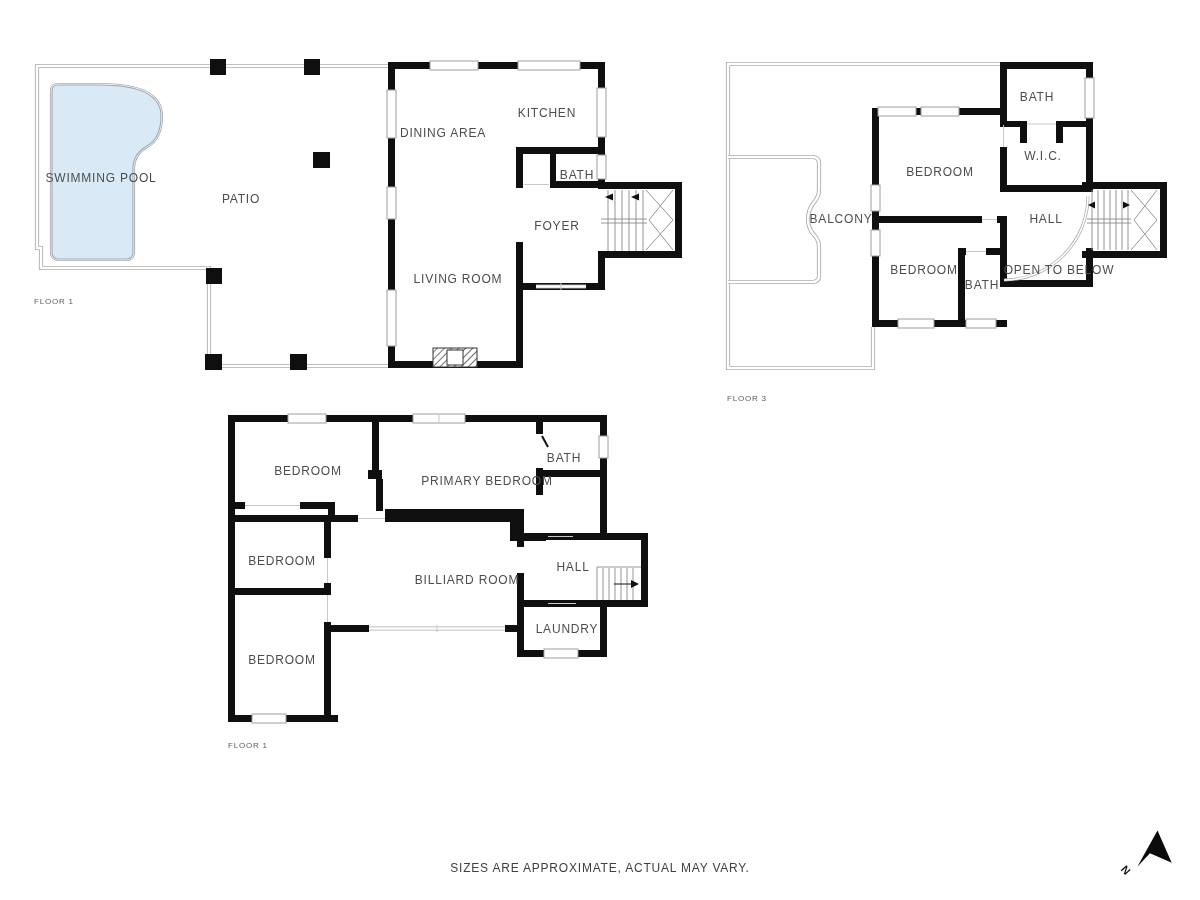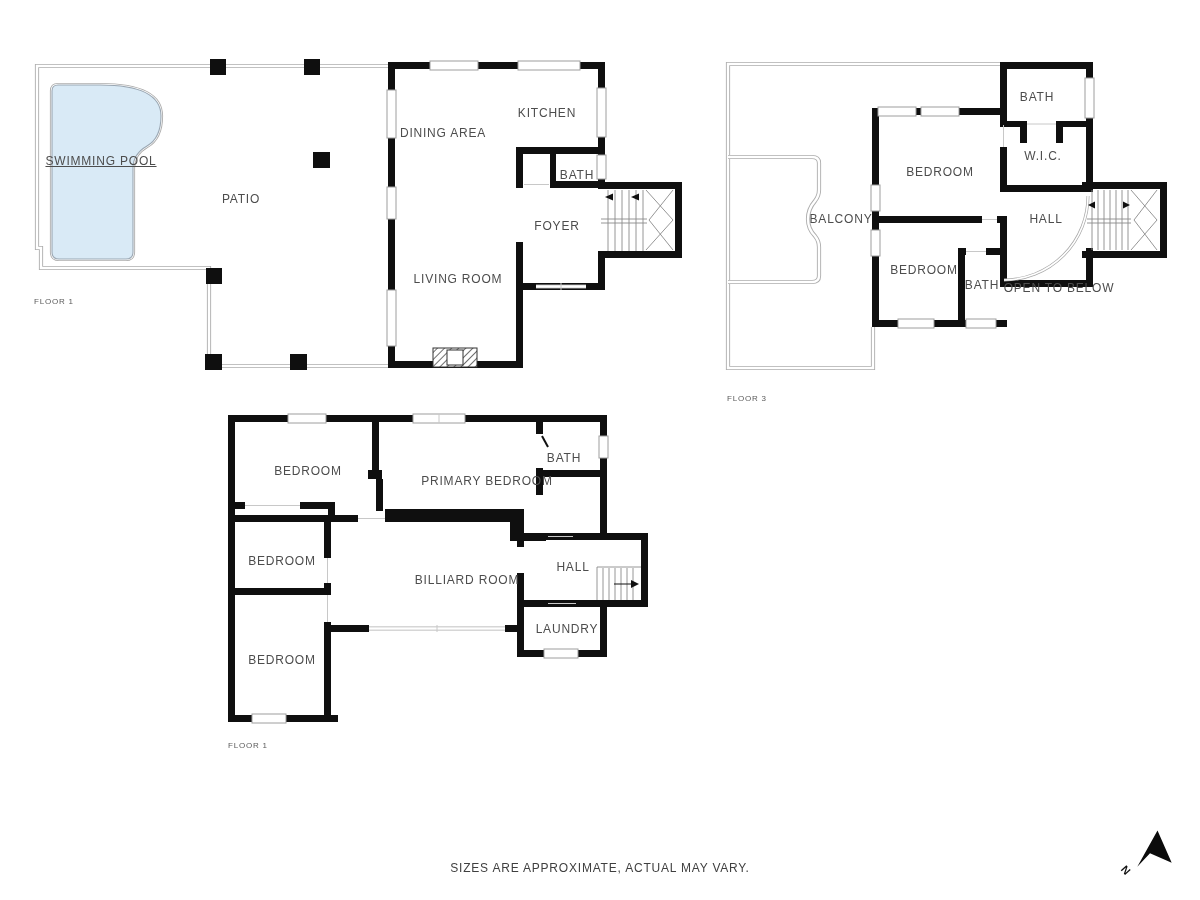--- a/index.html
+++ b/index.html
@@ -275,37 +275,37 @@
       <line x1="614" y1="584" x2="631" y2="584" stroke="#111" stroke-width="1"></line>
       <polygon points="639,584 631,580 631,588" fill="#111"></polygon>
     </g>
   </g>
 
   <g>
     <polygon points="1157.5,830.5 1171.7,862.7 1150,853.3 1137.3,866.7" fill="#0b0b0b"></polygon>
   </g>
 </svg>
 
-<div class="lbl" style="left:101px;top:161px;text-decoration:underline;">SWIMMING POOL</div>
+<div class="lbl" style="left:101px;top:178px;">SWIMMING POOL</div>
 <div class="lbl" style="left:241px;top:199px;">PATIO</div>
 <div class="lbl" style="left:443px;top:133px;">DINING AREA</div>
 <div class="lbl" style="left:547px;top:113px;">KITCHEN</div>
 <div class="lbl" style="left:577px;top:175px;">BATH</div>
 <div class="lbl" style="left:557px;top:226px;">FOYER</div>
 <div class="lbl" style="left:458px;top:279px;">LIVING ROOM</div>
 <div class="lbl-floor" style="left:34px;top:301px;">FLOOR 1</div>
 
 <div class="lbl" style="left:1037px;top:97px;">BATH</div>
 <div class="lbl" style="left:1043px;top:156px;">W.I.C.</div>
 <div class="lbl" style="left:940px;top:172px;">BEDROOM</div>
 <div class="lbl" style="left:841px;top:219px;text-align:center;">BALCONY</div>
 <div class="lbl" style="left:1046px;top:219px;">HALL</div>
 <div class="lbl" style="left:924px;top:270px;">BEDROOM</div>
 <div class="lbl" style="left:982px;top:285px;">BATH</div>
-<div class="lbl" style="left:1047px;top:288px;padding-left:24px;">OPEN TO BELOW</div>
+<div class="lbl" style="left:1047px;top:270px;padding-left:24px;">OPEN TO BELOW</div>
 <div class="lbl-floor" style="left:727px;top:398px;">FLOOR 3</div>
 
 <div class="lbl" style="left:308px;top:471px;">BEDROOM</div>
 <div class="lbl" style="left:487px;top:481px;">PRIMARY BEDROOM</div>
 <div class="lbl" style="left:564px;top:458px;">BATH</div>
 <div class="lbl" style="left:282px;top:561px;">BEDROOM</div>
 <div class="lbl" style="left:427px;top:580px;margin-left:40px;">BILLIARD ROOM</div>
 <div class="lbl" style="left:573px;top:567px;">HALL</div>
 <div class="lbl" style="left:282px;top:660px;">BEDROOM</div>
 <div class="lbl" style="left:567px;top:629px;">LAUNDRY</div>

